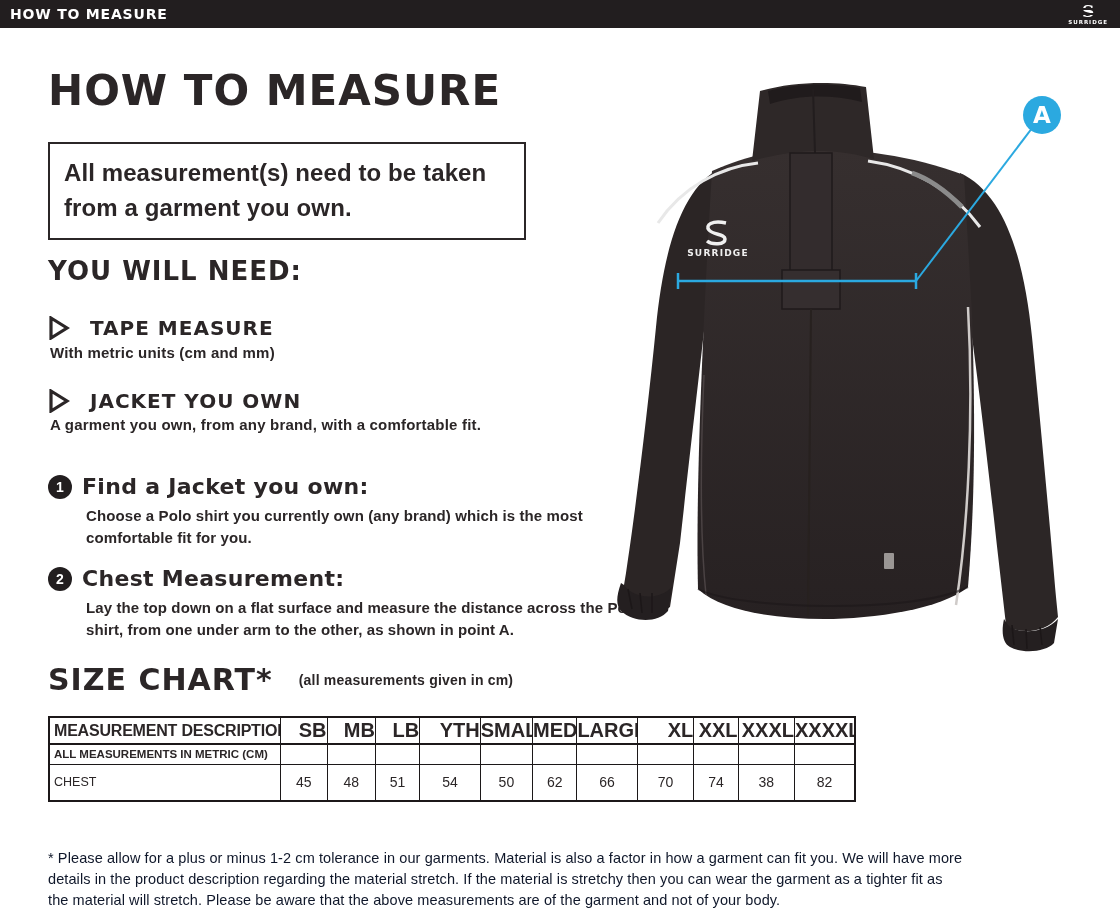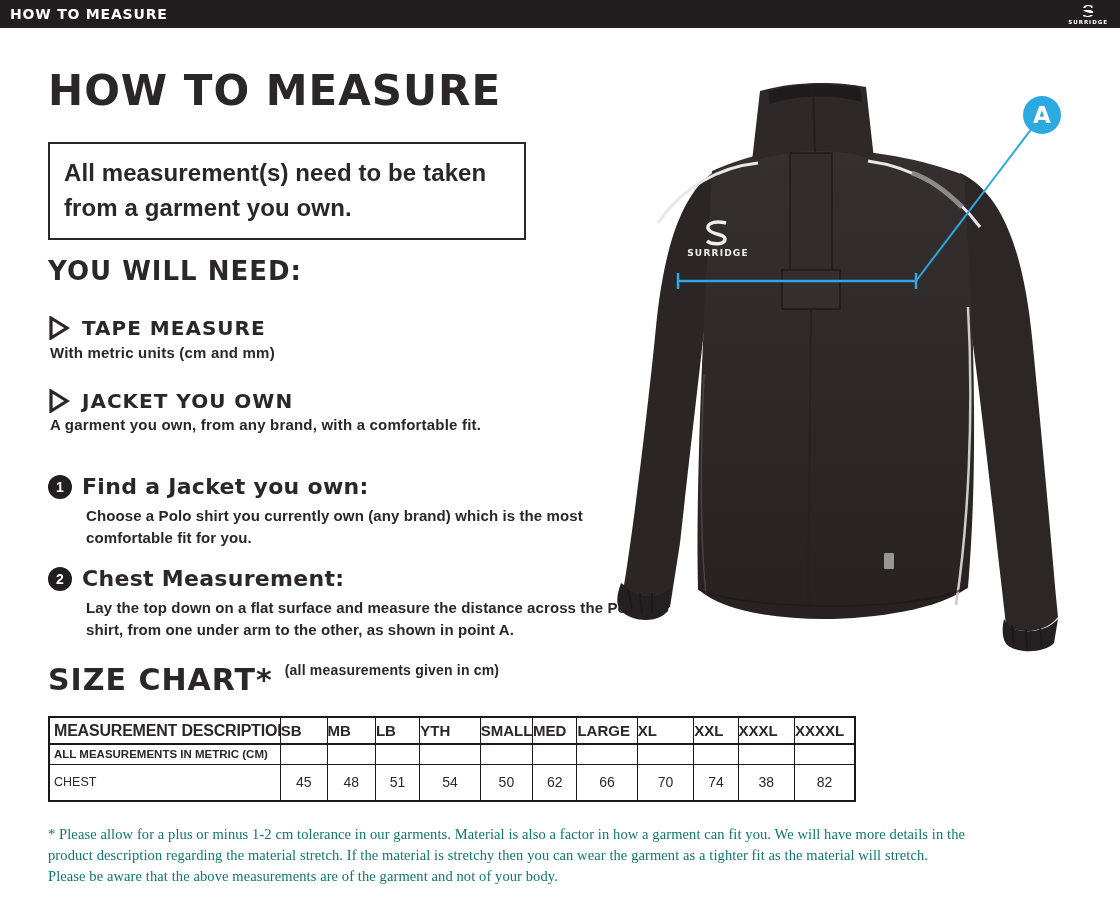--- a/index.html
+++ b/index.html
@@ -25,55 +25,55 @@
   
   .abs { position:absolute; }
   h1.title { left:48px; top:66px; font-family:"DejaVu Sans", sans-serif; font-weight:bold;
              font-size:42px; letter-spacing:1px; color:#2b2627; }
   .notice-box { left:48px; top:142px; width:478px; border:2px solid #2b2627; padding:12px 14px; }
   .notice-box p { font-size:24px; font-weight:bold; line-height:1.45; letter-spacing:0.1px; }
 
   h2.need-heading { left:48px; top:256px; font-family:"DejaVu Sans", sans-serif;
                     font-weight:bold; font-size:26px; letter-spacing:1px; }
 
-  .need-item { left:48px; display:flex; align-items:center; gap:12px; }
+  .need-item { left:48px; display:flex; align-items:center; gap:20px; }
   .need-item .play-icon { width:22px; height:24px; display:inline-flex; }
   .need-label { font-family:"DejaVu Sans", sans-serif; font-weight:bold; font-size:20px;
                 letter-spacing:1px; }
   .need-desc { left:50px; font-size:15px; font-weight:bold; letter-spacing:0.2px; }
 
   .step-row { left:48px; display:flex; align-items:center; gap:10px; }
   .step-circle { width:24px; height:24px; border-radius:50%; background:#221e1f; color:#fff;
                  display:inline-flex; align-items:center; justify-content:center;
                  font-size:14px; font-weight:bold; }
   .step-title { font-family:"DejaVu Sans", sans-serif; font-weight:bold; font-size:22px;
                 letter-spacing:0.3px; }
   .step-desc { left:50px; width:585px; font-size:15px; font-weight:bold; line-height:1.45;
                letter-spacing:0.1px;margin-left:36px; }
 
-  .size-heading { left:48px; top:662px; display:flex; align-items:flex-start; gap:12px; }
+  .size-heading { left:48px; top:662px; display:flex; align-items:center; gap:26px; }
   .size-heading .main-h { font-family:"DejaVu Sans", sans-serif; font-weight:bold;
                           font-size:30px; letter-spacing:1px; }
   .size-heading .sub-h { font-weight:bold; font-size:14px; letter-spacing:0.2px; }
 
   
   table.size-table { left:48px; top:716px; width:808px; border-collapse:collapse;
                      border:2px solid #1c1819; table-layout:fixed; position:absolute; }
   table.size-table td, table.size-table th { border:1px solid #1c1819; overflow:hidden;
                      white-space:nowrap; }
-  tr.hdr th { height:27px; font-size:15px; font-weight:bold; text-align:left;
+  tr.hdr th { height:27px; font-size:20px; font-weight:bold; text-align:right;
               font-family:"Liberation Sans", sans-serif; border-bottom:2px solid #1c1819; }
   tr.hdr th.desc-col { font-size:16px; text-align:left; padding-left:4px; letter-spacing:-0.2px; }
   tr.metric td { height:20px; font-size:11.5px; font-weight:bold;margin-left:16px; }
   tr.metric td.desc-col { padding-left:4px; }
   tr.vals td { height:37px; font-size:14px; text-align:center; }
   tr.vals td.desc-col { font-size:12.5px; text-align:left; padding-left:4px; }
 
-  .footnote { left:48px; top:824px; width:918px; font-size:14.5px; line-height:1.45;
-              color:#0f766e; letter-spacing:0.1px;font-family:Liberation Serif, serif; }
+  .footnote { left:48px; top:848px; width:918px; font-size:14.5px; line-height:1.45;
+              color:#0f172a; letter-spacing:0.1px; }
 
   
   .jacket-svg { position:absolute; left:612px; top:75px; width:468px; height:600px; }
 </style>
 </head>
 <body>
 
 <div class="page">
 
   <header class="topbar">

